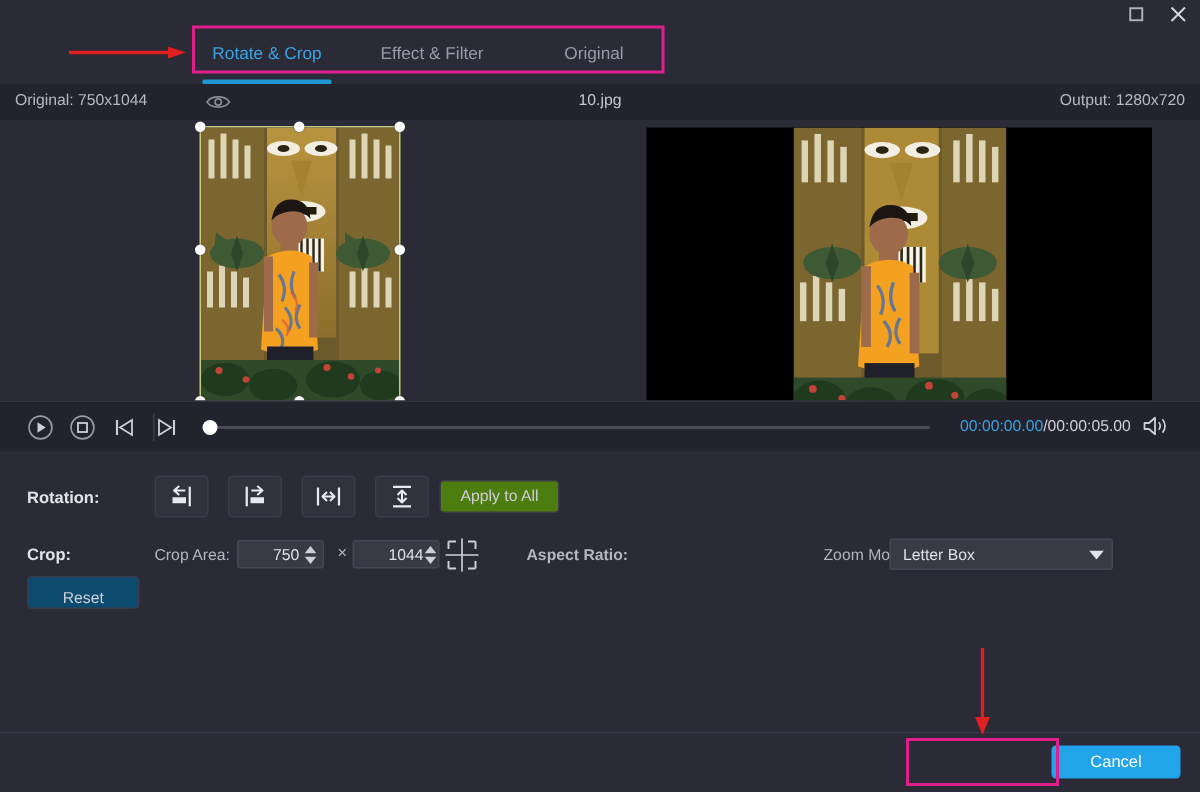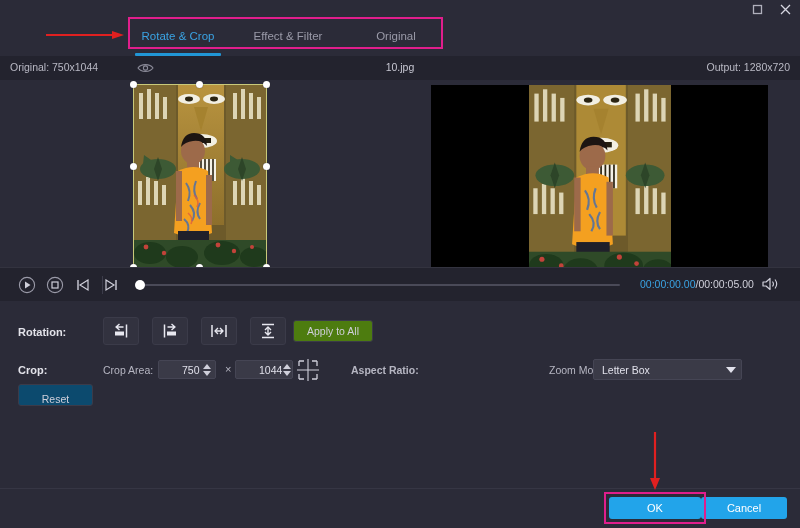--- a/index.html
+++ b/index.html
@@ -588,23 +588,20 @@
           <path d="M0 0 L10 0 L5 6 Z" fill="#e2e2ec"></path>
         </svg>
     </span>
   </div>
 
   <div class="reset-btn">
     <span>Reset</span>
   </div>
 
   <div class="footer"></div>
-  <div class="btn-primary">
-    <span>OK</span>
-  </div>
   <div class="btn-secondary">
     <span>Cancel</span>
   </div>
   <div class="ok-highlight"></div>
   <svg class="arrow-ok" viewBox="0 0 10 58">
     <path d="M5 0 V46" stroke="#e02020" stroke-width="2.2" fill="none"></path>
     <path d="M0 46 L10 46 L5 58 Z" fill="#e02020"></path>
   </svg>
 
 </div>

